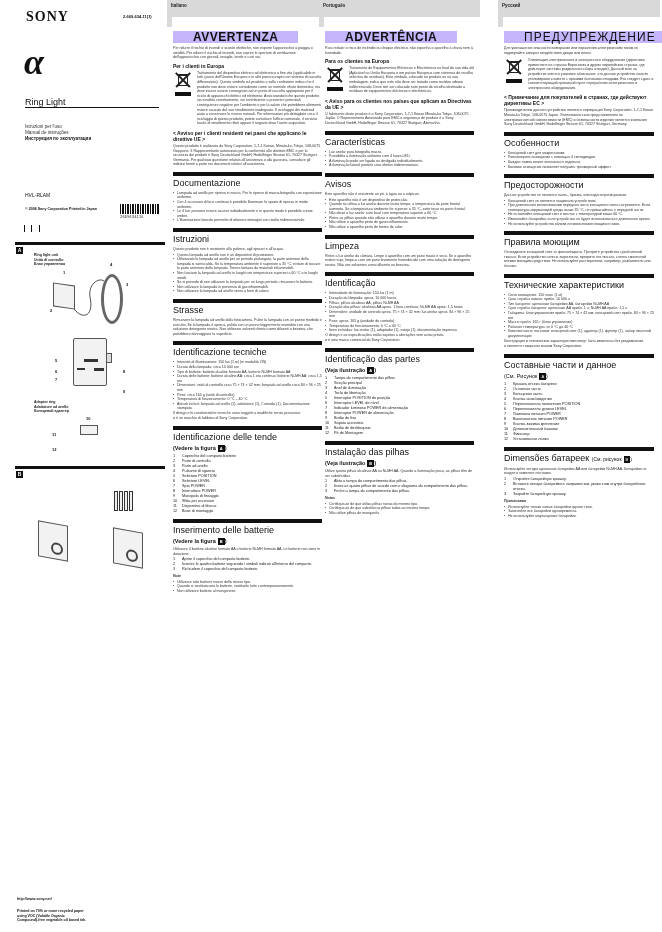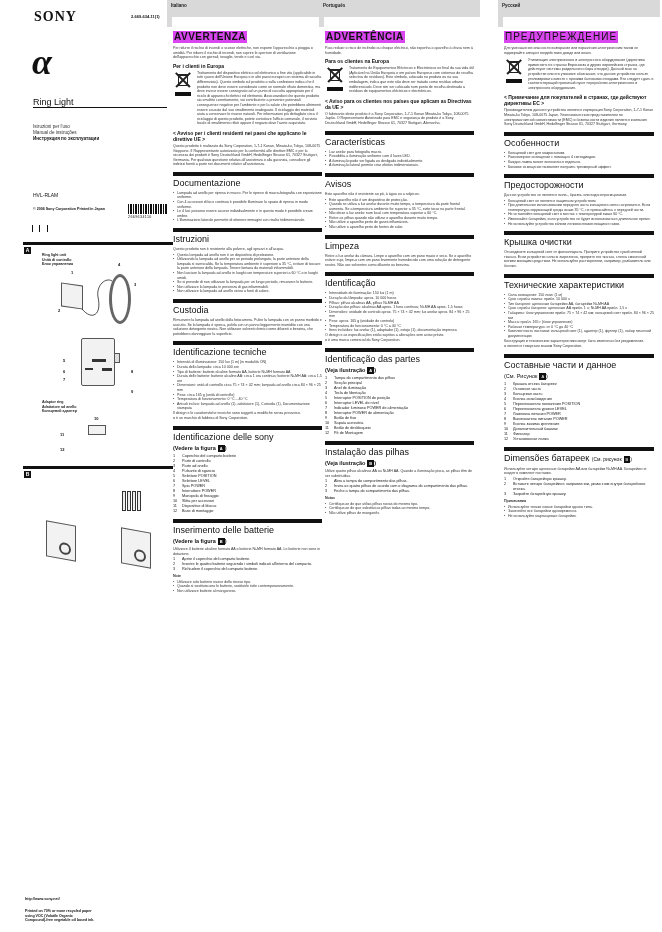--- a/index.html
+++ b/index.html
@@ -1,26 +1,26 @@
 <!DOCTYPE html>
 <html><head>
 <meta charset="utf-8">
 <style>
 *{box-sizing:border-box;margin:0;padding:0}
 html,body{width:662px;height:932px;background:#fff;overflow:hidden}
 body{position:relative;font-family:"Liberation Sans",sans-serif;color:#111;font-size:4px;line-height:5px}
 .col{position:absolute;top:0;height:932px}
-.c1{left:16px;width:160px}
+.c1{left:8px;width:160px}
 .c2{left:167px;width:161px}
 .c3{left:319px;width:161px}
 .c4{left:498px;width:162px}
 .tab{height:17px;background:#d9d9d9;font-size:4.5px;font-weight:bold;padding:3px 4px 0;color:#222}
 .tabgap{position:absolute;top:17px;width:5px;height:10px;background:#d9d9d9}
 .inner{padding:0 6px}
-.warn{display:inline-block;background:#d946ef;font-size:10px;line-height:10px;font-weight:bold;letter-spacing:.5px;padding:1px 1px;margin:14px 0 3px;color:#111}
+.warn{display:inline-block;background:#c4b5fd;font-size:12px;line-height:10px;font-weight:bold;letter-spacing:.5px;padding:1px 20px;margin:14px 0 3px;color:#111}
 .p{font-size:3.6px;line-height:4.6px;color:#333;margin-bottom:1px}
 .sub{font-size:5px;line-height:6px;font-weight:bold;margin:3px 0 2px}
 .weee{display:flex;gap:4px;margin-bottom:2px}
 .bin{width:20px;flex:none;position:relative;height:28px}
 .bin .can{position:absolute;left:5px;top:3px;width:10px;height:12px;border:1.2px solid #222;border-top-width:2px}
 .bin .x1,.bin .x2{position:absolute;left:0;top:8px;width:20px;height:1.5px;background:#222}
 .bin .x1{transform:rotate(45deg)}.bin .x2{transform:rotate(-45deg)}
 .bin .bar{position:absolute;left:2px;top:21px;width:16px;height:4px;background:#111}
 .weee .p{flex:1}
 .bar-h{height:4px;background:#111;margin:5px 0 2px}
@@ -170,40 +170,40 @@
     <ul class="b">
       <li>Questa lampada ad anello non è un dispositivo di protezione.</li>
       <li>Utilizzando la lampada ad anello per un periodo prolungato, la parte anteriore della lampada si surriscalda. Se la temperatura ambiente è superiore a 35 °C, evitare di toccare la parte anteriore della lampada. Tenere lontana da materiali infiammabili.</li>
       <li>Non lasciare la lampada ad anello in luoghi con temperature superiori a 60 °C o in luoghi umidi.</li>
       <li>Se si prevede di non utilizzare la lampada per un lungo periodo, rimuovere le batterie.</li>
       <li>Non utilizzare la lampada in presenza di gas infiammabili.</li>
       <li>Non utilizzare la lampada ad anello vicino a fonti di calore.</li>
     </ul>
 
     <div class="bar-h"></div>
-    <div class="h2">Custodia</div>
+    <div class="h2">Strasse</div>
     <div class="p">Rimuovere la lampada ad anello dalla fotocamera. Pulire la lampada con un panno morbido e asciutto. Se la lampada è sporca, pulirla con un panno leggermente inumidito con una soluzione detergente neutra. Non utilizzare solventi chimici come diluenti o benzina, che potrebbero danneggiare la superficie.</div>
 
     <div class="bar-h"></div>
     <div class="h2">Identificazione tecniche</div>
     <ul class="b">
       <li>Intensità di illuminazione: 150 lux (1 m) (in modalità ON)</li>
       <li>Durata della lampada: circa 10 000 ore</li>
       <li>Tipo di batterie: batterie alcaline formato AA, batterie Ni-MH formato AA</li>
       <li>Durata delle batterie: batterie alcaline AA: circa 1 ora continua; batterie Ni-MH AA: circa 1,5 ore</li>
       <li>Dimensioni: unità di controllo circa 75 × 74 × 42 mm; lampada ad anello circa 84 × 96 × 25 mm</li>
       <li>Peso: circa 165 g (unità di controllo)</li>
       <li>Temperatura di funzionamento: 0 °C – 40 °C</li>
       <li>Articoli inclusi: lampada ad anello (1), adattatore (1), Custodia (1), Documentazione stampata</li>
     </ul>
     <div class="p">Il design e le caratteristiche tecniche sono soggetti a modifiche senza preavviso.</div>
     <div class="p">α <span>è un marchio di fabbrica di Sony Corporation.</span></div>
 
     <div class="bar-h"></div>
-    <div class="h2">Identificazione delle sony</div>
+    <div class="h2">Identificazione delle tende</div>
     <div class="h3"><span>(Vedere la figura</span><span class="box">A</span>)</div>
     <ol class="n">
       <li>
           <span class="num">1</span>
           <span>Coperchio del comparto batterie</span>
         </li>
       <li>
           <span class="num">2</span>
           <span>Parte di controllo</span>
         </li>
@@ -448,21 +448,21 @@
     <div class="p">Данное устройство не является пыле-, брызго- или водонепроницаемым.</div>
     <ul class="b">
       <li>Кольцевой свет не является защитным устройством.</li>
       <li>При длительном использовании передняя часть кольцевого света нагревается. Если температура окружающей среды выше 35 °C, не прикасайтесь к передней части.</li>
       <li>Не оставляйте кольцевой свет в местах с температурой выше 60 °C.</li>
       <li>Извлекайте батарейки, если устройство не будет использоваться длительное время.</li>
       <li>Не используйте устройство вблизи легковоспламеняющихся газов.</li>
     </ul>
 
     <div class="bar-h"></div>
-    <div class="h2">Крышка очистки</div>
+    <div class="h2">Правила моющим</div>
     <div class="p">Отсоедините кольцевой свет от фотоаппарата. Протрите устройство сухой мягкой тканью. Если устройство сильно загрязнено, протрите его тканью, слегка смоченной мягким моющим средством. Не используйте растворители, например, разбавитель или бензин.</div>
 
     <div class="bar-h"></div>
     <div class="h2">Технические характеристики</div>
     <ul class="b">
       <li>Сила освещения: 150 люкс (1 м)</li>
       <li>Срок службы лампы: прибл. 10 000 ч</li>
       <li>Тип батареек: щелочные батарейки AA, батарейки Ni-MH AA</li>
       <li>Срок службы батареек: щелочные AA прибл. 1 ч; Ni-MH AA прибл. 1,5 ч</li>
       <li>Габариты: блок управления прибл. 75 × 74 × 42 мм; кольцевой свет прибл. 84 × 96 × 25 мм</li>

